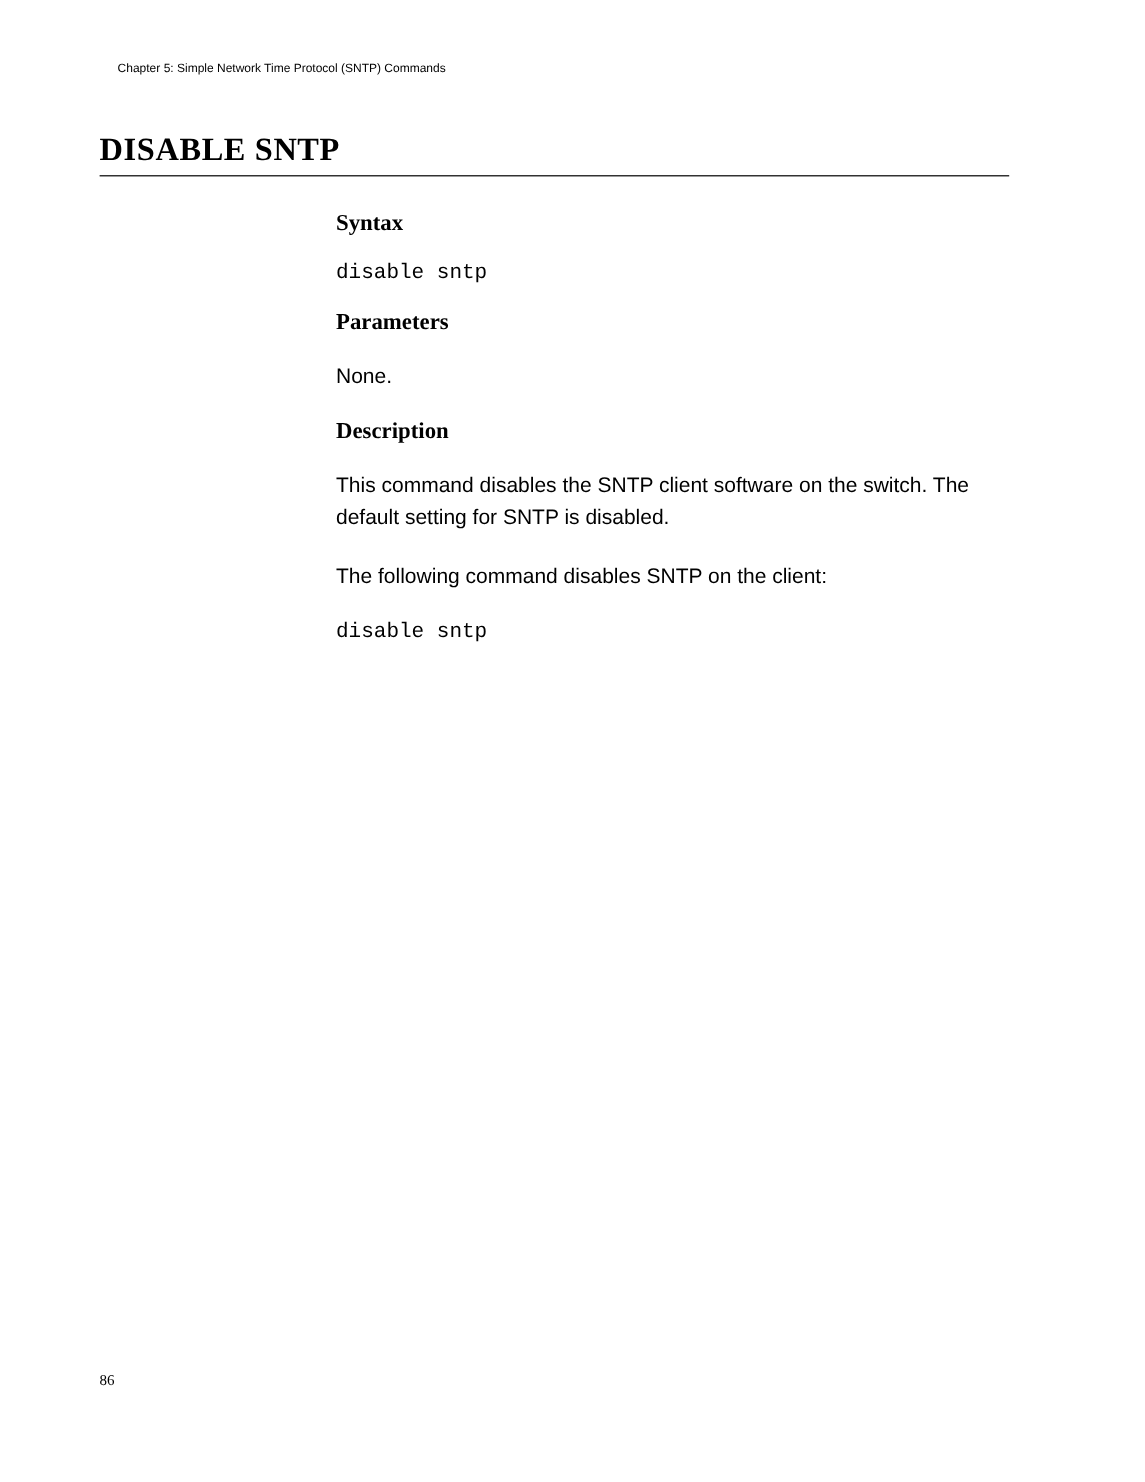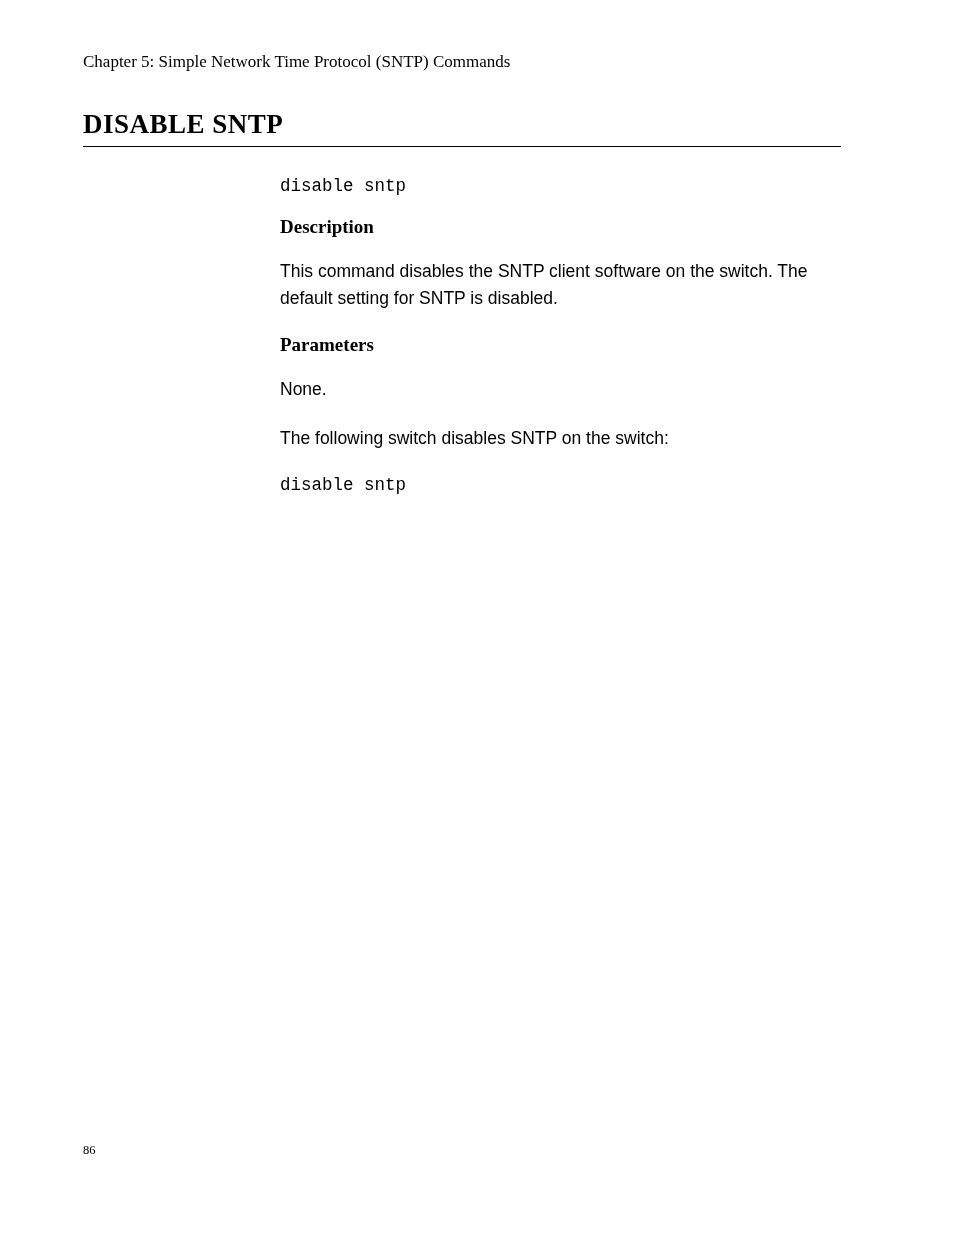--- a/index.html
+++ b/index.html
@@ -11,23 +11,23 @@
       width: 954px;
       height: 1235px;
       background: #ffffff;
       font-family: Arial, Helvetica, sans-serif;
       color: #000000;
       position: relative;
     }
     .page-header {
       position: absolute;
       top: 52px;
-      left: 83px;
-      font-size: 17px;
-      font-family: Liberation Serif, serif;
+      left: 98px;
+      font-size: 10px;
+      font-family: Liberation Sans, sans-serif;
     }
     .page-title {
       position: absolute;
       top: 109px;
       left: 83px;
       width: 758px;
       border-bottom: 1.5px solid #000000;
       padding-bottom: 6px;
     }
     .page-title h1 {
@@ -77,35 +77,36 @@
   <span>Chapter 5: Simple Network Time Protocol (SNTP) Commands</span>
 </div>
 
 <div class="page-title">
   <h1>DISABLE SNTP</h1>
 </div>
 
 <div class="content">
 
   <div class="section-block">
+    <div class="section-heading">Syntax</div>
     <div class="code-text">disable sntp</div>
+  </div>
+
+  <div class="section-block">
+    <div class="section-heading">Parameters</div>
+    <div class="body-text">None.</div>
   </div>
 
   <div class="section-block">
     <div class="section-heading">Description</div>
     <div class="body-text">This command disables the SNTP client software on the switch. The default setting for SNTP is disabled.</div>
   </div>
 
   <div class="section-block">
-    <div class="section-heading">Parameters</div>
-    <div class="body-text">None.</div>
-  </div>
-
-  <div class="section-block">
-    <div class="body-text">The following switch disables SNTP on the switch:</div>
+    <div class="body-text">The following command disables SNTP on the client:</div>
     <div class="code-text">disable sntp</div>
   </div>
 
 </div>
 
 <div class="page-number">
   <span>86</span>
 </div>
 
 </body></html>

